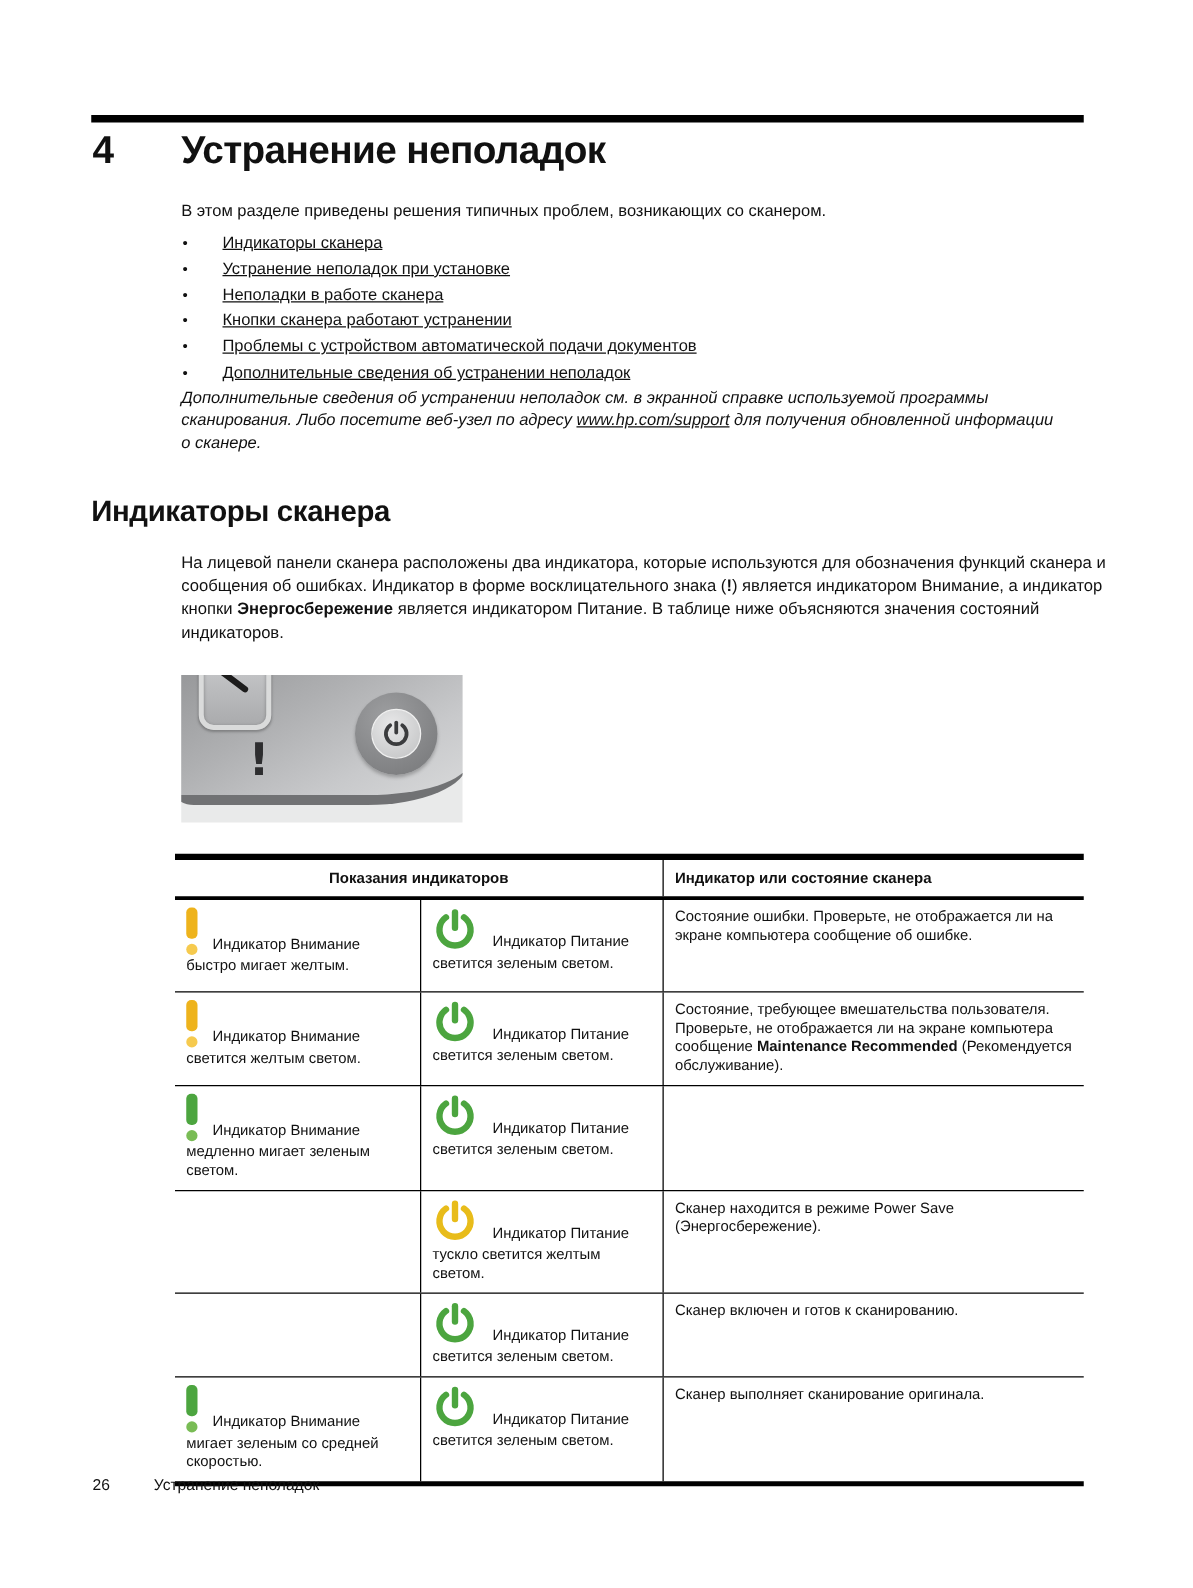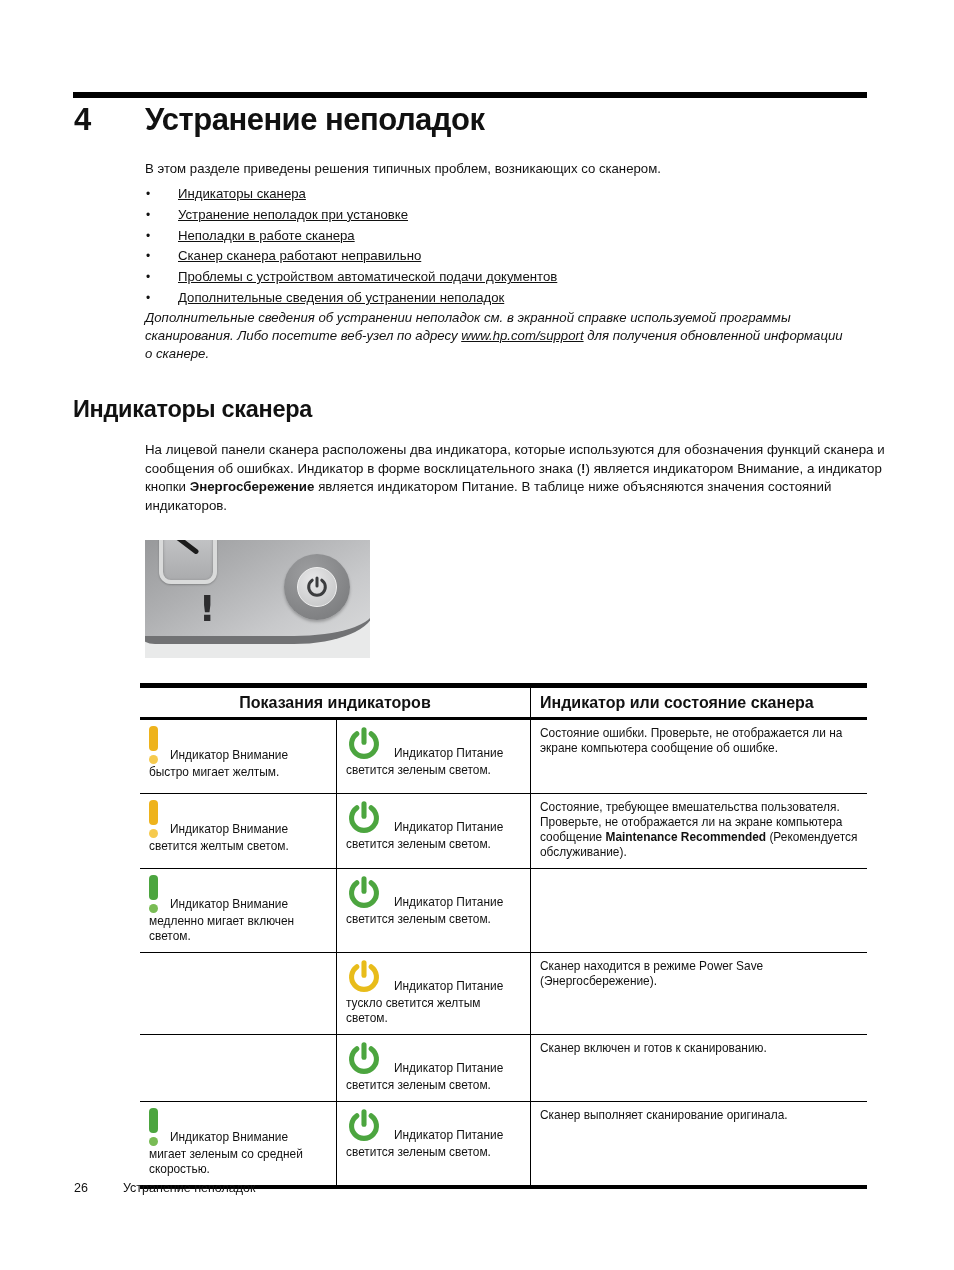--- a/index.html
+++ b/index.html
@@ -47,21 +47,21 @@
     background:radial-gradient(circle at 40% 32%, #e8e8e9, #c6c7c8 85%);
     border:1.5px solid #f0f0f0; display:flex; align-items:center; justify-content:center; color:#3b3c3e; }
 
   
   .pwr-svg { display:block; }
 
   
   .tbl { position:absolute; left:140px; top:683px; width:727px;
     border-top:5px solid #000; border-bottom:4px solid #000; font-size:11.9px; line-height:15px; }
   .thead { display:grid; grid-template-columns:391px 1fr; border-bottom:3px solid #000; }
-  .thead .hc { padding:7px 9px; font-weight:bold; font-size:16px; }
+  .thead .hc { padding:7px 9px; font-weight:bold; font-size:12px; }
   .thead .hc1 { text-align:center; border-right:1px solid #000; }
   .trow { display:grid; grid-template-columns:197px 194px 1fr; border-bottom:1px solid #000; }
   .trow:last-child { border-bottom:none; }
   .cell { padding:6px 9px 8px 9px; }
   .c1, .c2 { border-right:1px solid #000; }
   .r1 { min-height:74px; } .r2 { min-height:66px; } .r3 { min-height:69px; }
   .r4 { min-height:74px; } .r5 { min-height:61px; } .r6 { min-height:72px; }
 
   .ind-top { display:flex; align-items:flex-end; gap:12px; }
   .ind-beside { padding-bottom:1px; }
@@ -91,21 +91,21 @@
   <div class="top-rule"></div>
   <div class="chapter-num">4</div>
   <h1 class="page-title">Устранение неполадок</h1>
 
   <p class="intro">В этом разделе приведены решения типичных проблем, возникающих со сканером.</p>
 
   <ul class="toc">
     <li><span class="bullet">•</span><a class="u">Индикаторы сканера</a></li>
     <li><span class="bullet">•</span><a class="u">Устранение неполадок при установке</a></li>
     <li><span class="bullet">•</span><a class="u">Неполадки в работе сканера</a></li>
-    <li><span class="bullet">•</span><a class="u">Сканер сканера работают неправильно</a></li>
+    <li><span class="bullet">•</span><a class="u">Кнопки сканера работают устранении</a></li>
     <li><span class="bullet">•</span><a class="u">Проблемы с устройством автоматической подачи документов</a></li>
     <li><span class="bullet">•</span><a class="u">Дополнительные сведения об устранении неполадок</a></li>
   </ul>
 
   <p class="more-info"><span>Дополнительные сведения об устранении неполадок см. в экранной справке используемой программы сканирования. Либо посетите веб-узел по адресу </span><a class="u">www.hp.com/support</a><span> для получения обновленной информации о сканере.</span></p>
 
   <h2 class="section-title">Индикаторы сканера</h2>
 
   <p class="section-intro"><span>На лицевой панели сканера расположены два индикатора, которые используются для обозначения функций сканера и сообщения об ошибках. Индикатор в форме восклицательного знака (</span><span class="b">!</span><span>) является индикатором Внимание, а индикатор кнопки </span><span class="b">Энергосбережение</span><span> является индикатором Питание. В таблице ниже объясняются значения состояний индикаторов.</span></p>
 
@@ -171,21 +171,21 @@
       </div>
       <div class="cell"><span>Состояние, требующее вмешательства пользователя. Проверьте, не отображается ли на экране компьютера сообщение </span><span class="b">Maintenance Recommended</span><span> (Рекомендуется обслуживание).</span></div>
     </div>
 
     <div class="trow r3">
       <div class="cell c1">
         <div class="ind-top">
             <span class="attn green"></span>
             <span class="ind-beside">Индикатор Внимание</span>
           </div>
-        <div class="ind-below">медленно мигает включен светом.</div>
+        <div class="ind-below">медленно мигает зеленым светом.</div>
       </div>
       <div class="cell c2">
         <div class="ind-top">
             <span class="pwr-ico green"><svg width="36" height="36" viewBox="0 0 24 24" fill="none" stroke="currentColor" stroke-width="3.4" stroke-linecap="round">
                 <path d="M12 2.6v8.2"></path>
                 <path d="M16.8 5.2a8.3 8.3 0 1 1-9.6 0"></path>
               </svg></span>
             <span class="ind-beside">Индикатор Питание</span>
           </div>
         <div class="ind-below">светится зеленым светом.</div>

